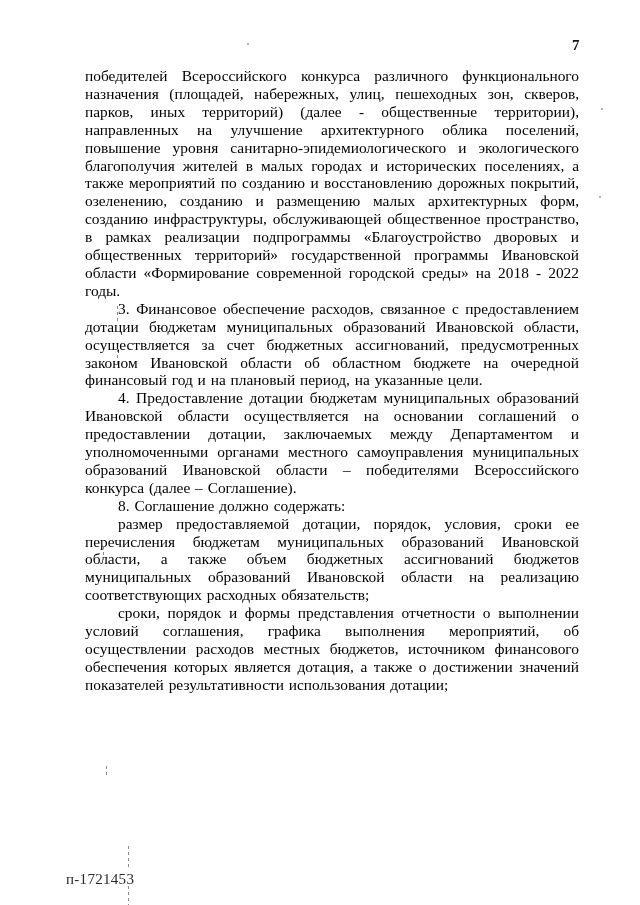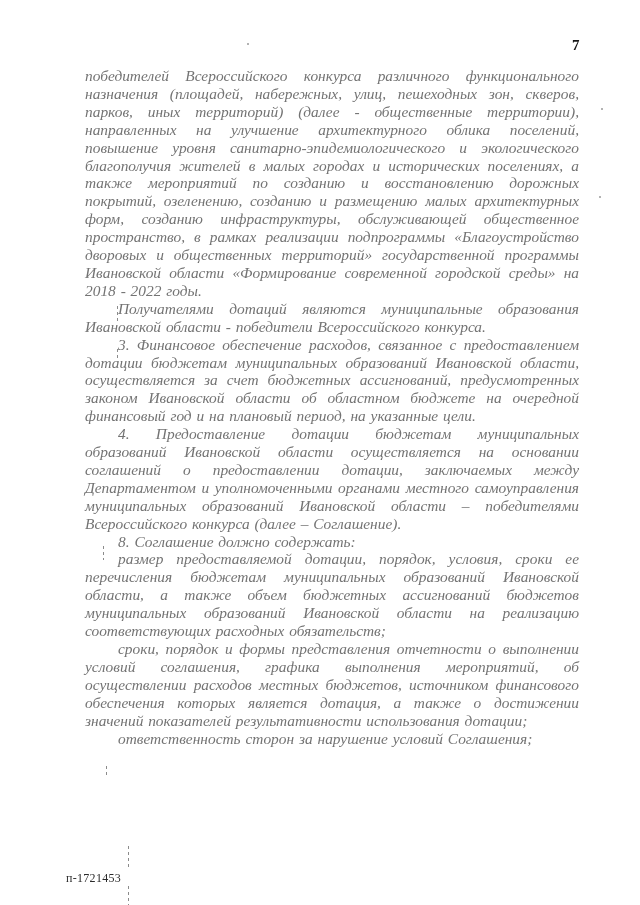--- a/index.html
+++ b/index.html
@@ -28,35 +28,34 @@
     color: #151515;
   }
   .text-block {
     position: absolute;
     left: 85px;
     top: 67px;
     width: 494px;
     font-size: 15.4px;
     line-height: 17.9px;
     text-align: justify;
-    color: #737373;
+    color: #000000;
     word-spacing: 1px;
-    font-style: italic;
   }
   .text-block p.para {
     margin: 0;
   }
   .text-block p.para.indent {
     text-indent: 33px;
   }
   .footer-code {
     position: absolute;
     left: 66px;
     top: 871px;
-    font-size: 12px;
+    font-size: 15px;
     letter-spacing: 0.3px;
     color: #2a2a2a;
   }
   
   .vdash {
     position: absolute;
     width: 1px;
     background: repeating-linear-gradient(to bottom, #8b8b8b 0 3px, transparent 3px 6px);
   }
   .speck {
@@ -69,27 +68,25 @@
 </style>
 </head>
 <body>
 
 <div class="page">
 
   <div class="page-number">7</div>
 
   <div class="text-block">
       <p class="para">победителей Всероссийского конкурса различного функционального назначения (площадей, набережных, улиц, пешеходных зон, скверов, парков, иных территорий) (далее - общественные территории), направленных на улучшение архитектурного облика поселений, повышение уровня санитарно-эпидемиологического и экологического благополучия жителей в малых городах и исторических поселениях, а также мероприятий по созданию и восстановлению дорожных покрытий, озеленению, созданию и размещению малых архитектурных форм, созданию инфраструктуры, обслуживающей общественное пространство, в рамках реализации подпрограммы «Благоустройство дворовых и общественных территорий» государственной программы Ивановской области «Формирование современной городской среды» на 2018 - 2022 годы.</p>
-      <p class="para indent">Получателями дотаций являются муниципальные образования Ивановской области - победители Всероссийского конкурса.</p>
       <p class="para indent">3. Финансовое обеспечение расходов, связанное с предоставлением дотации бюджетам муниципальных образований Ивановской области, осуществляется за счет бюджетных ассигнований, предусмотренных законом Ивановской области об областном бюджете на очередной финансовый год и на плановый период, на указанные цели.</p>
       <p class="para indent">4. Предоставление дотации бюджетам муниципальных образований Ивановской области осуществляется на основании соглашений о предоставлении дотации, заключаемых между Департаментом и уполномоченными органами местного самоуправления муниципальных образований Ивановской области – победителями Всероссийского конкурса (далее – Соглашение).</p>
       <p class="para indent">8. Соглашение должно содержать:</p>
       <p class="para indent">размер предоставляемой дотации, порядок, условия, сроки ее перечисления бюджетам муниципальных образований Ивановской области, а также объем бюджетных ассигнований бюджетов муниципальных образований Ивановской области на реализацию соответствующих расходных обязательств;</p>
       <p class="para indent">сроки, порядок и формы представления отчетности о выполнении условий соглашения, графика выполнения мероприятий, об осуществлении расходов местных бюджетов, источником финансового обеспечения которых является дотация, а также о достижении значений показателей результативности использования дотации;</p>
-      <p class="para indent">ответственность сторон за нарушение условий Соглашения;</p>
     </div>
 
   <div class="footer-code">п-1721453</div>
 
   <div class="vdash" style="left:117px; top:306px; height:16px;"></div>
   <div class="vdash" style="left:117px; top:349px; height:16px;"></div>
   <div class="vdash" style="left:103px; top:546px; height:14px;"></div>
   <div class="vdash" style="left:106px; top:766px; height:12px;"></div>
   <div class="vdash" style="left:128px; top:846px; height:22px;"></div>
   <div class="vdash" style="left:128px; top:886px; height:19px;"></div>

